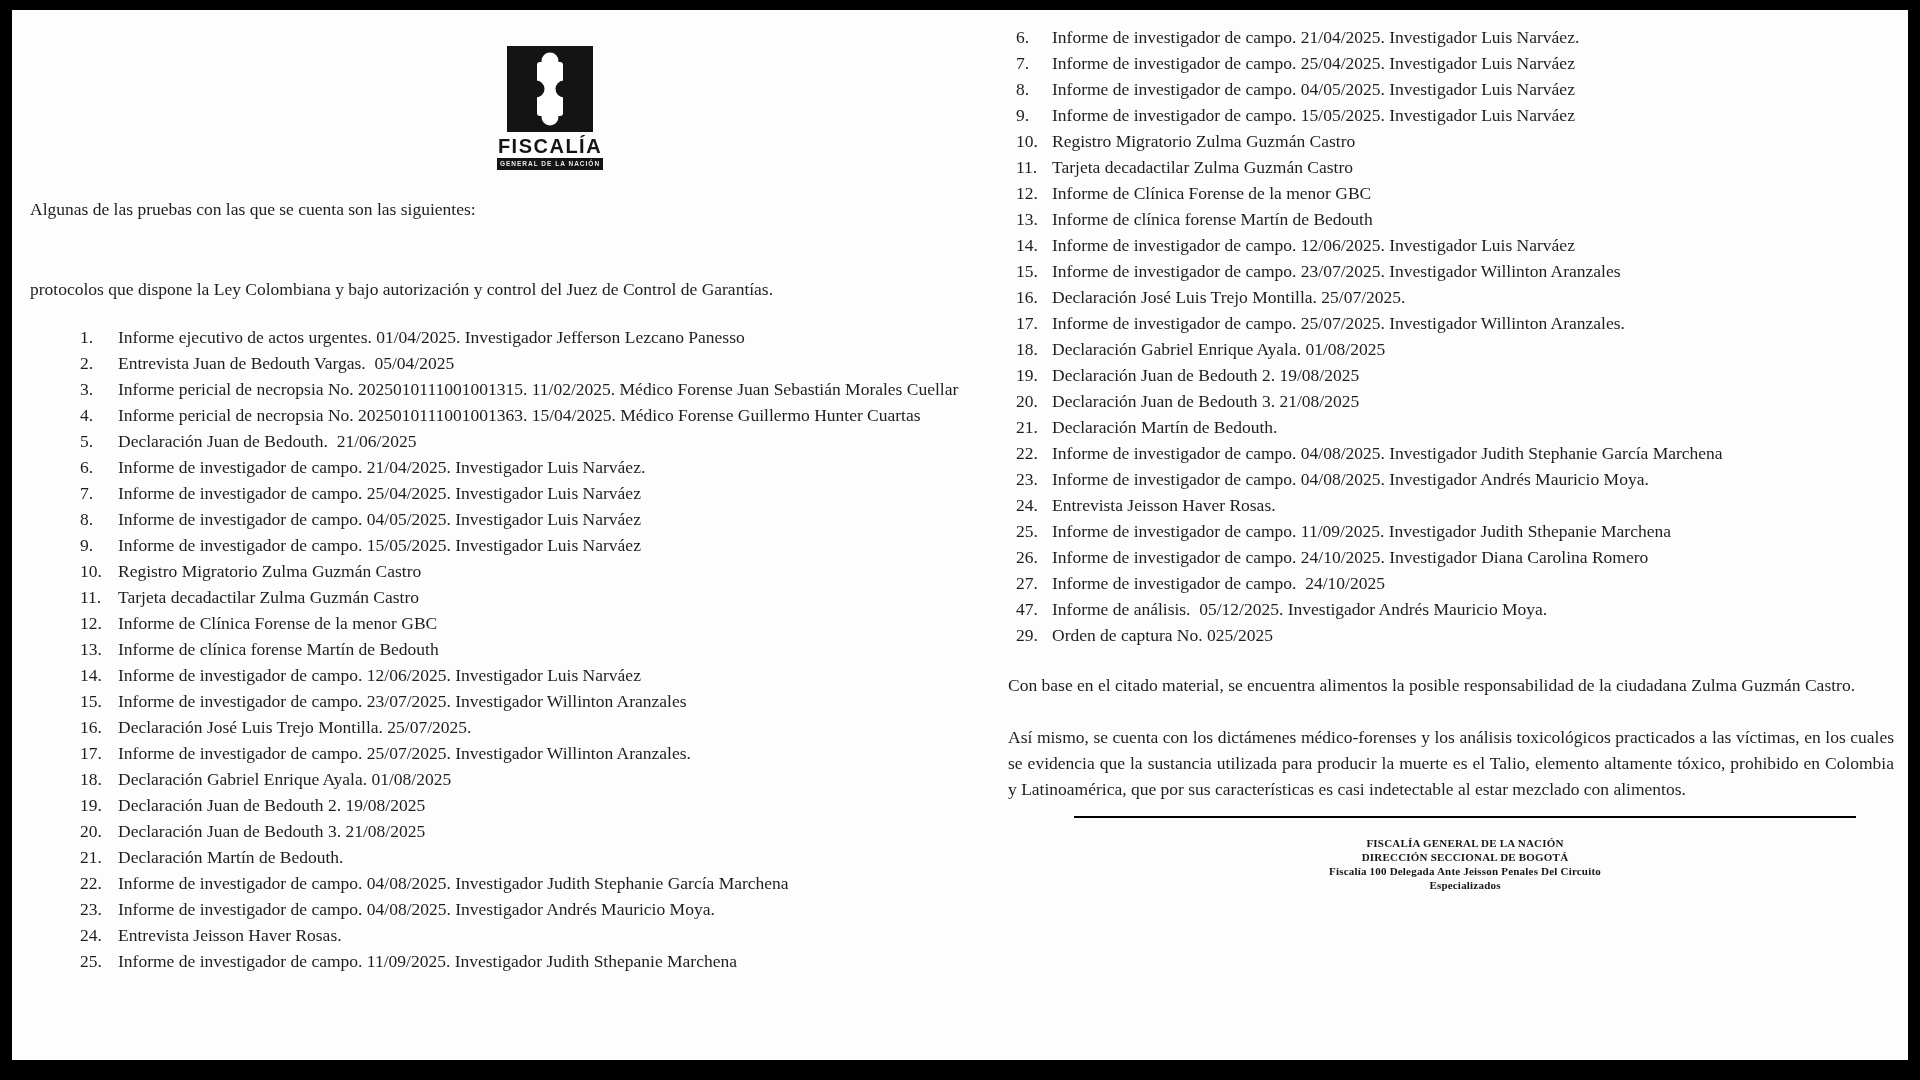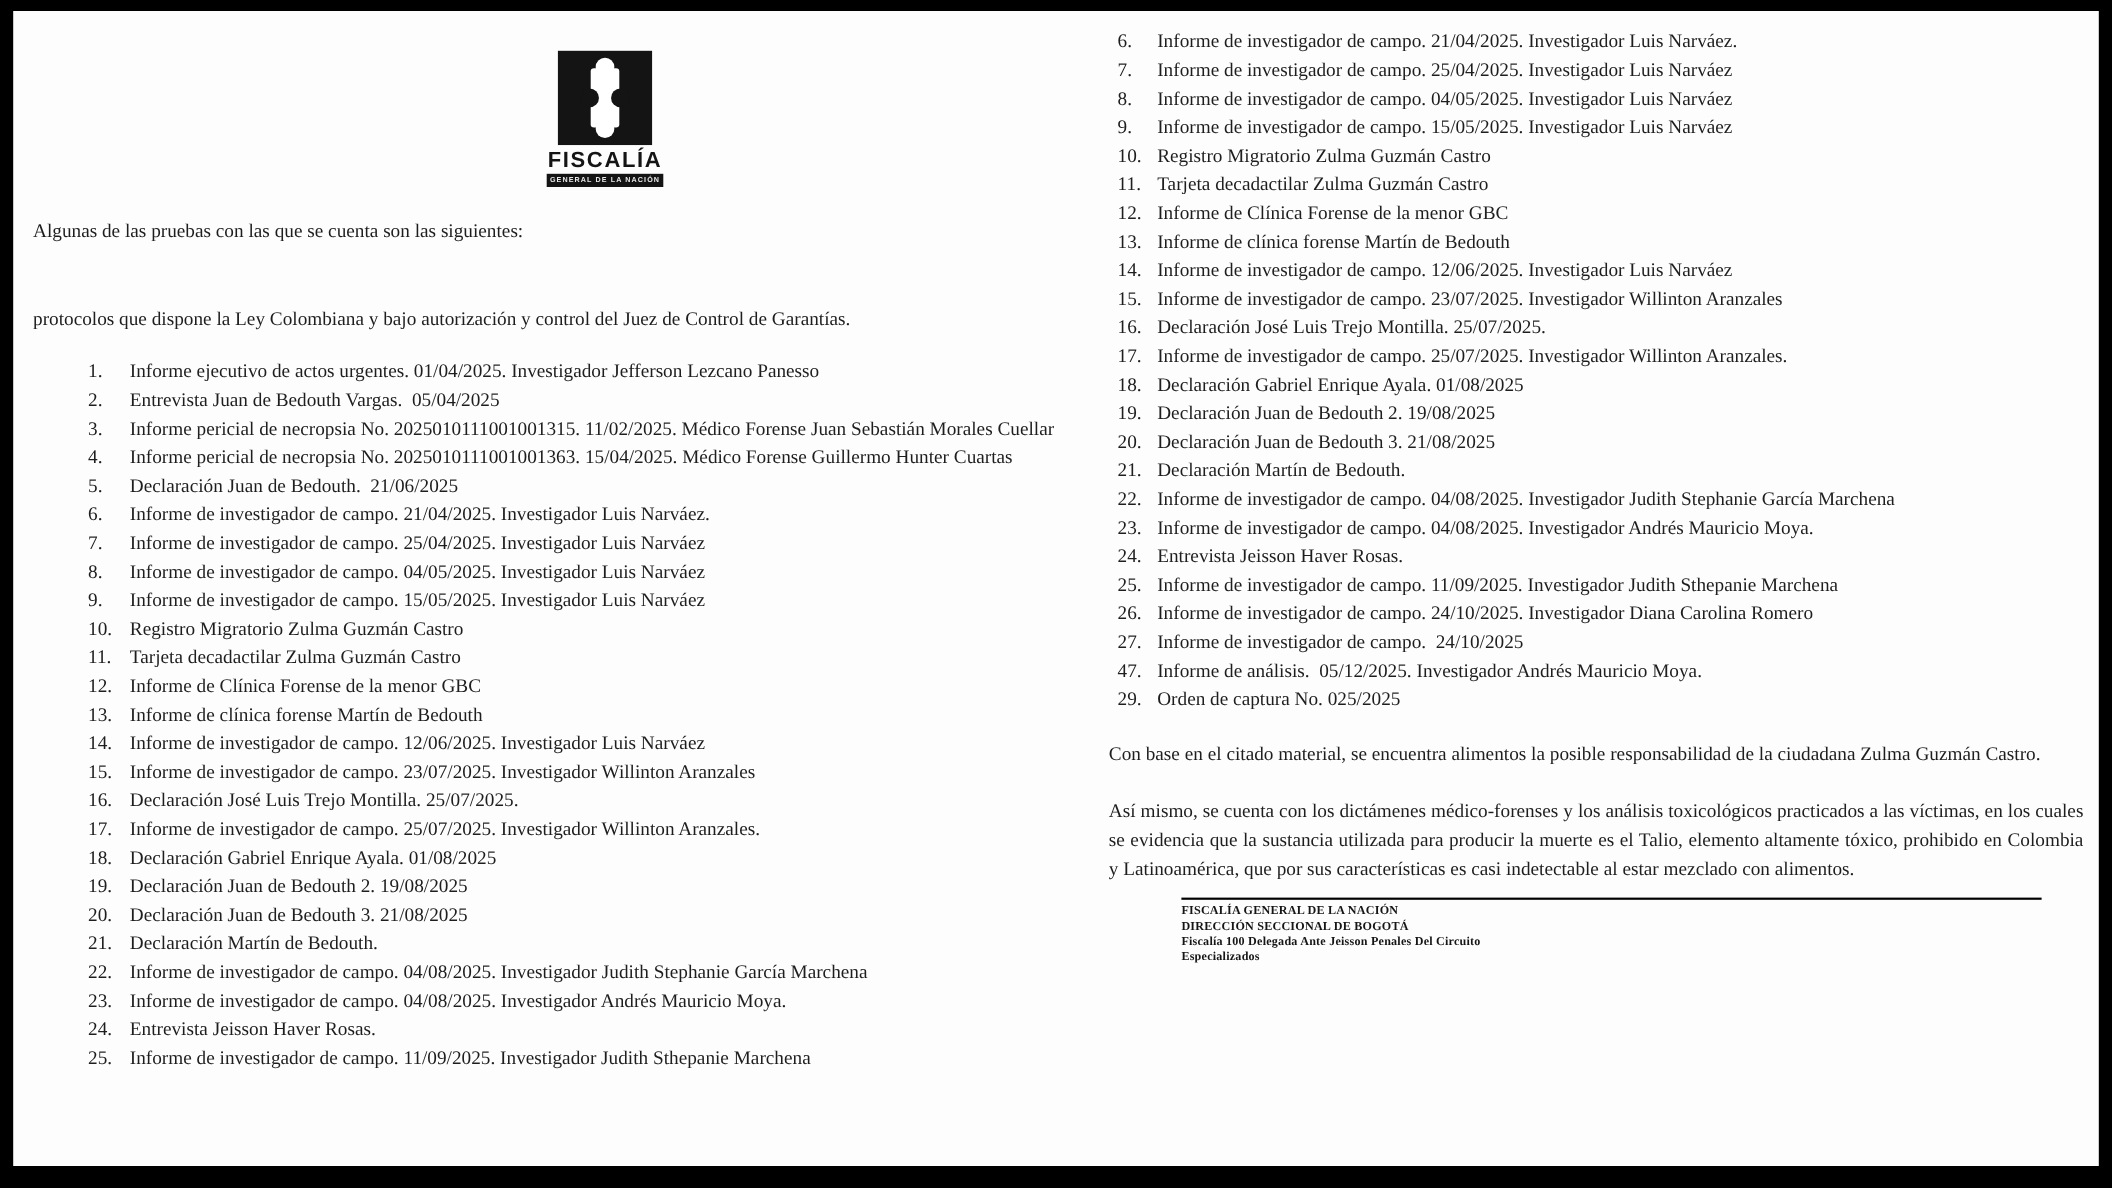--- a/index.html
+++ b/index.html
@@ -52,21 +52,22 @@
   .page-right .list-row .num { flex:0 0 36px; }
   .list-row .itext { flex:1; text-align:justify; }
 
   .page-right .para-1 { margin-top:24px; }
   .page-right .para-2 { margin-top:26px; }
 
   
   .footer-block {
     width:782px; margin-left:66px; margin-top:14px;
     border-top:2px solid #000;
-    padding-top:3px;
+    text-align:center;
+    padding-top:18px;
   }
   .footer-line {
     font-weight:bold; font-size:11px; line-height:14px;
     color:#161616; letter-spacing:0.2px;
   }
 </style>
 </head>
 <body>
 
 <div class="page page-left">

